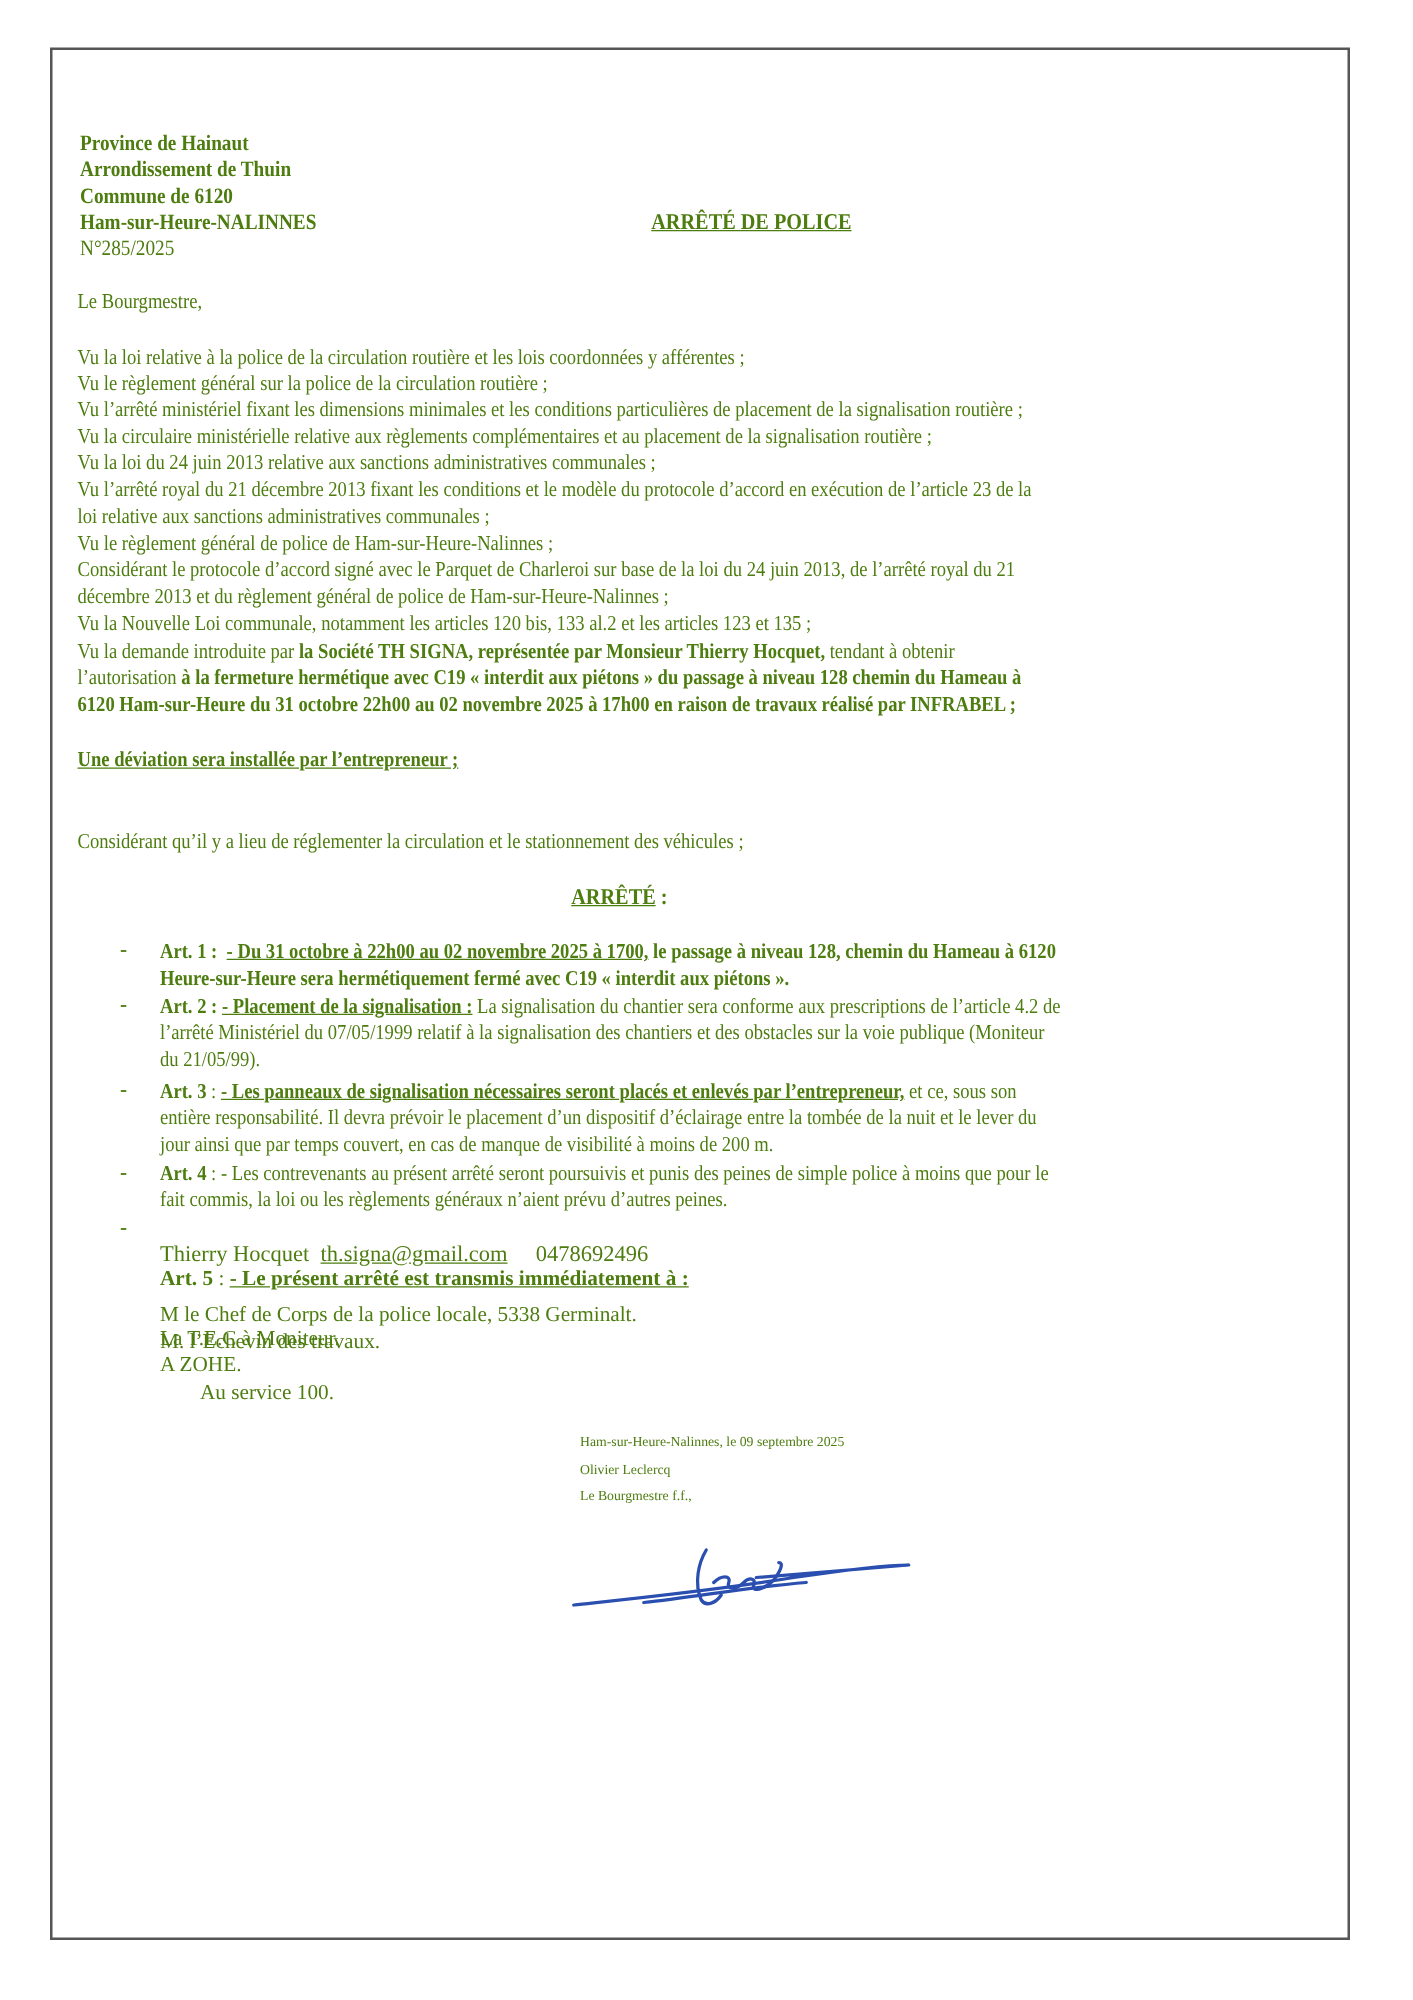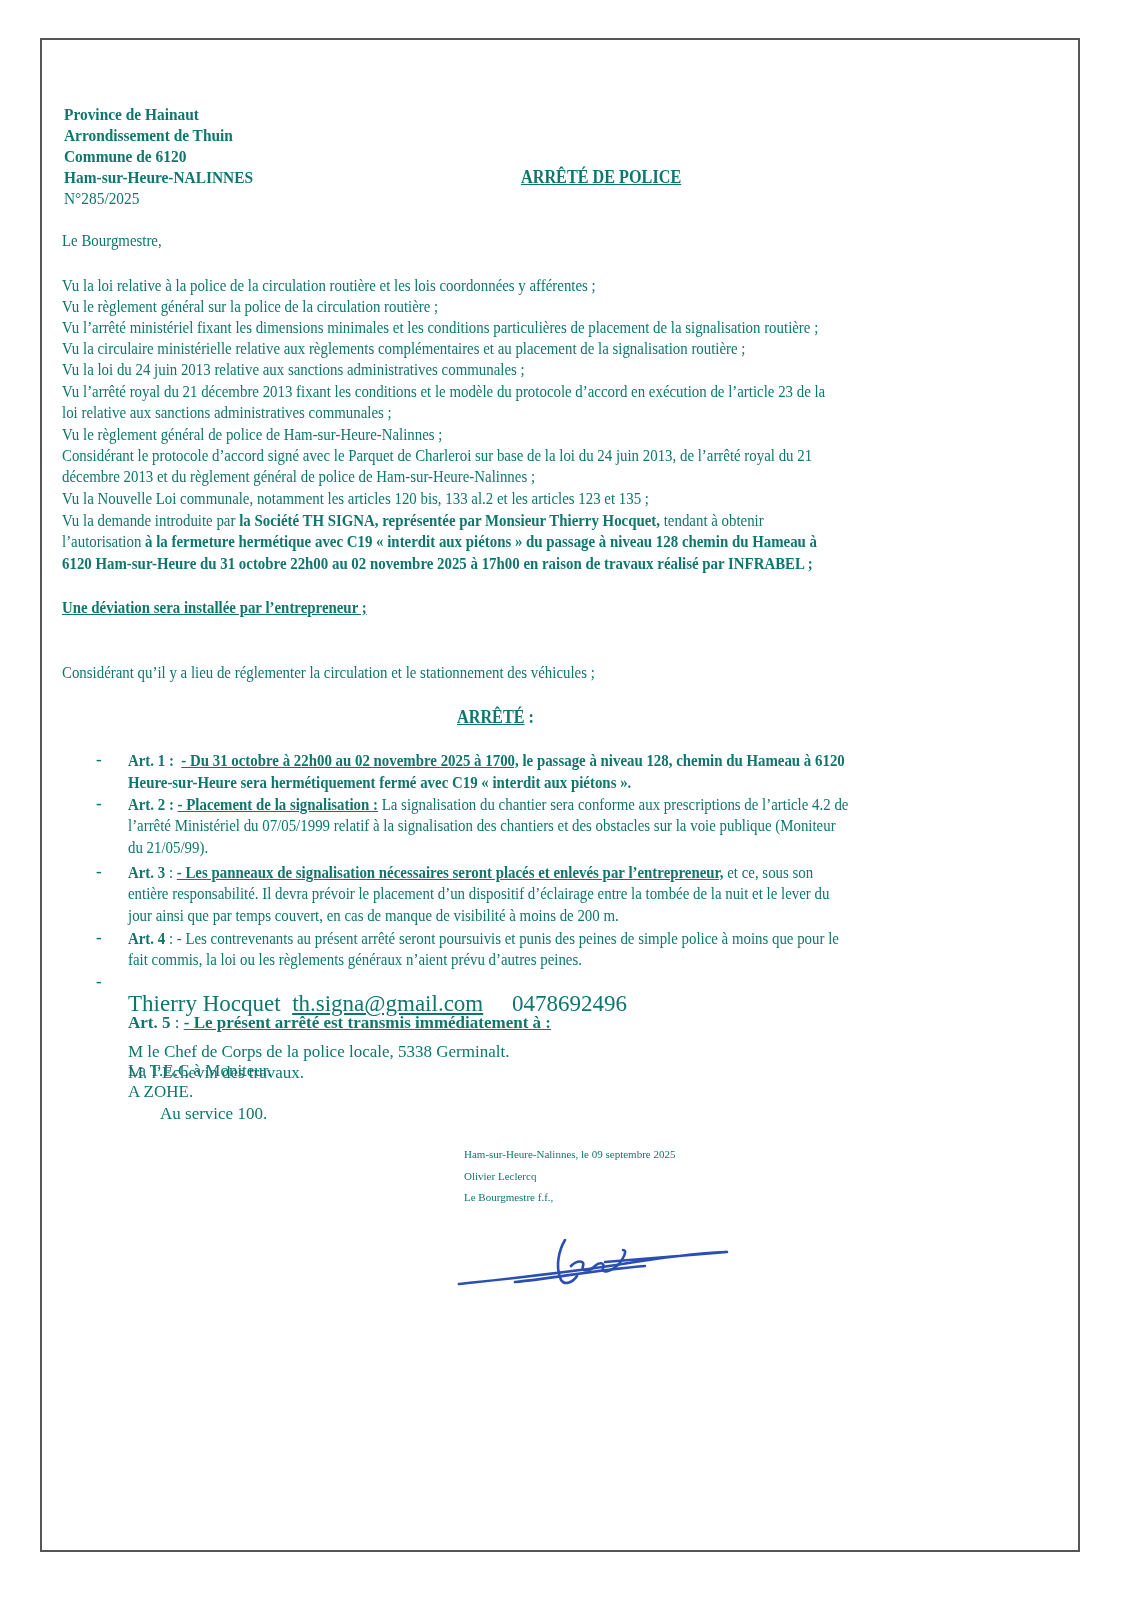--- a/index.html
+++ b/index.html
@@ -2,21 +2,21 @@
 <html><head>
 <meta charset="utf-8">
 <style>
   html, body { margin:0; padding:0; background:#ffffff; }
   body { width:1130px; height:1600px; position:relative; overflow:hidden; }
   .page-frame {
     position:absolute; left:40px; top:38px; width:1040px; height:1514px;
     border:2px solid #555; box-sizing:border-box;
   }
   .doc { position:absolute; left:0; top:0; width:1130px; height:1300px;
-    font-family:"Liberation Serif", serif; color:#0f766e; }
+    font-family:"Liberation Serif", serif; color:#4d7c0f; }
   .hdr { position:absolute; left:64px; top:104px; font-weight:bold; font-size:17.5px; line-height:21px; transform:scaleX(0.88); transform-origin:left top; }
   .hdr .num { font-weight:normal; }
   .title { position:absolute; left:521px; top:167px; font-weight:bold; font-size:18px; text-decoration:underline; transform:scaleX(0.9); transform-origin:left top; }
   .line { position:absolute; left:62px; font-size:17px; white-space:nowrap; transform:scaleX(0.875); transform-origin:left top; line-height:21px; }
   .b { font-weight:bold; }
   .u { text-decoration:underline; }
   .arrete { position:absolute; left:457px; top:707px; font-weight:bold; font-size:18px; transform:scaleX(0.9); transform-origin:left top; }
   .arrete span.t { text-decoration:underline; }
   .art { position:absolute; left:128px; font-size:17px; white-space:nowrap; transform:scaleX(0.875); transform-origin:left top; line-height:21px; }
   .dash { position:absolute; left:96px; font-size:17px; font-weight:bold; }
@@ -96,21 +96,21 @@
   <div class="art" style="top:928px;">
     <span class="b">Art. 4</span><span> : - Les contrevenants au présent arrêté seront poursuivis et punis des peines de simple police à moins que pour le</span>
   </div>
   <div class="art" style="top:949px;">fait commis, la loi ou les règlements généraux n’aient prévu d’autres peines.</div>
 
   <div class="dash" style="top:972px;">-</div>
   <div class="recip" style="top:1012px;">
     <span class="b">Art. 5</span><span> : </span><span class="b u">- Le présent arrêté est transmis immédiatement à :</span>
   </div>
 
-  <div class="recip" style="top:993px; font-size:23px;">
+  <div class="recip" style="top:993px; font-size:18px;">
     <span>Thierry Hocquet</span>&nbsp;
     <span class="email">th.signa@gmail.com</span>&nbsp;&nbsp;&nbsp;&nbsp;
     <span>0478692496</span>
   </div>
   <div class="recip" style="top:1016px;margin-top:25px;">M le Chef de Corps de la police locale, 5338 Germinalt.</div>
   <div class="recip" style="top:1062px;">M. l’Echevin des travaux.</div>
   <div class="recip" style="top:1060px;">La T.E.C à Moniteur.</div>
   <div class="recip" style="top:1081px;">A ZOHE.</div>
   <div class="recip" style="top:1103px;margin-left:32px;">Au service 100.</div>
 

